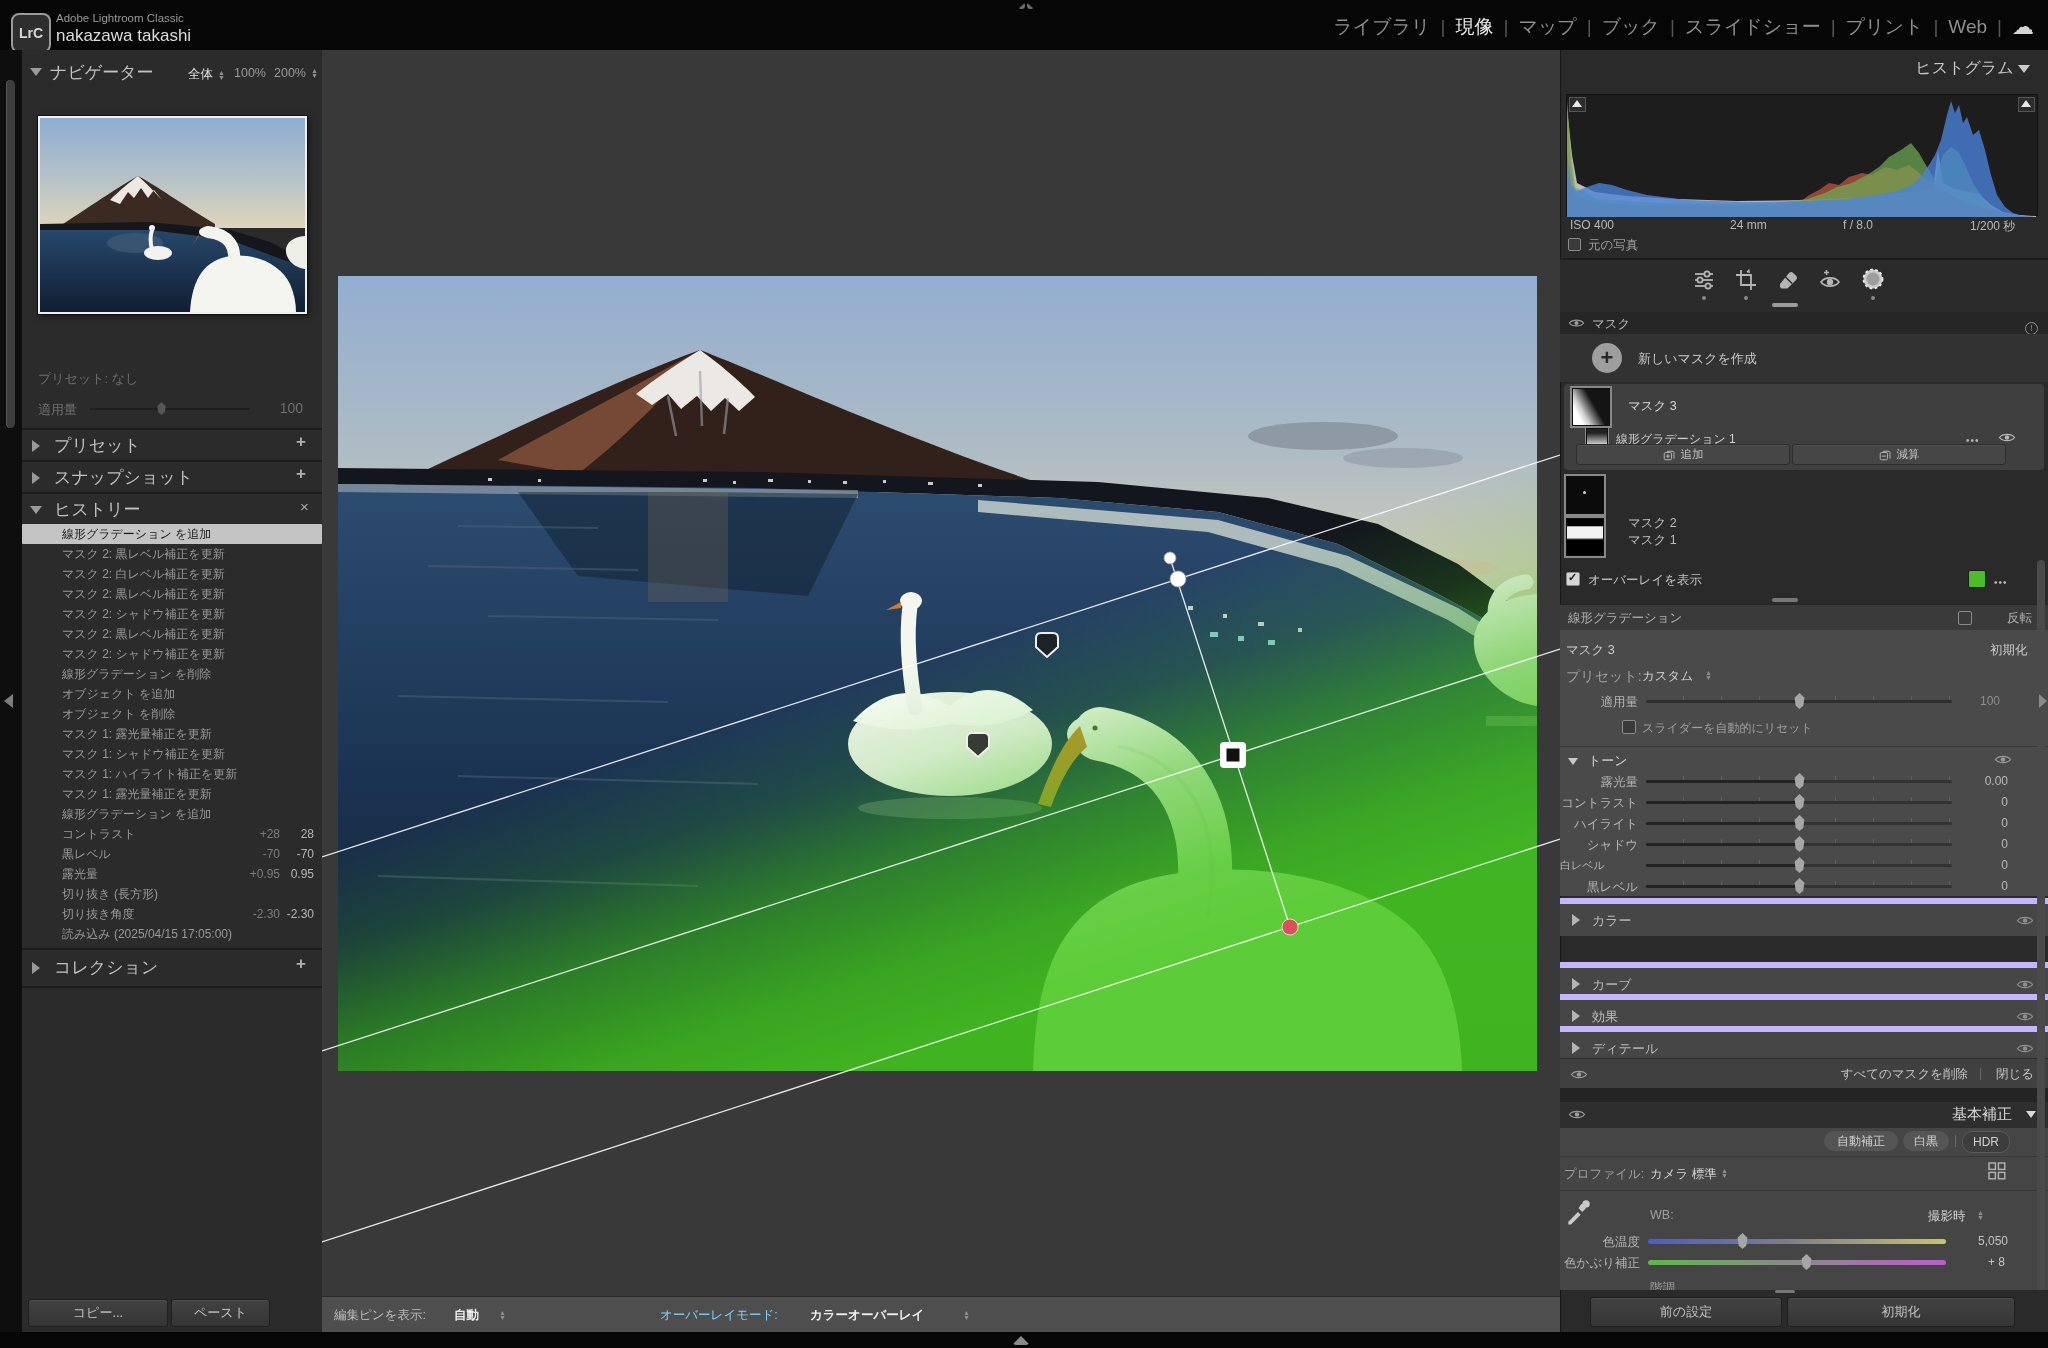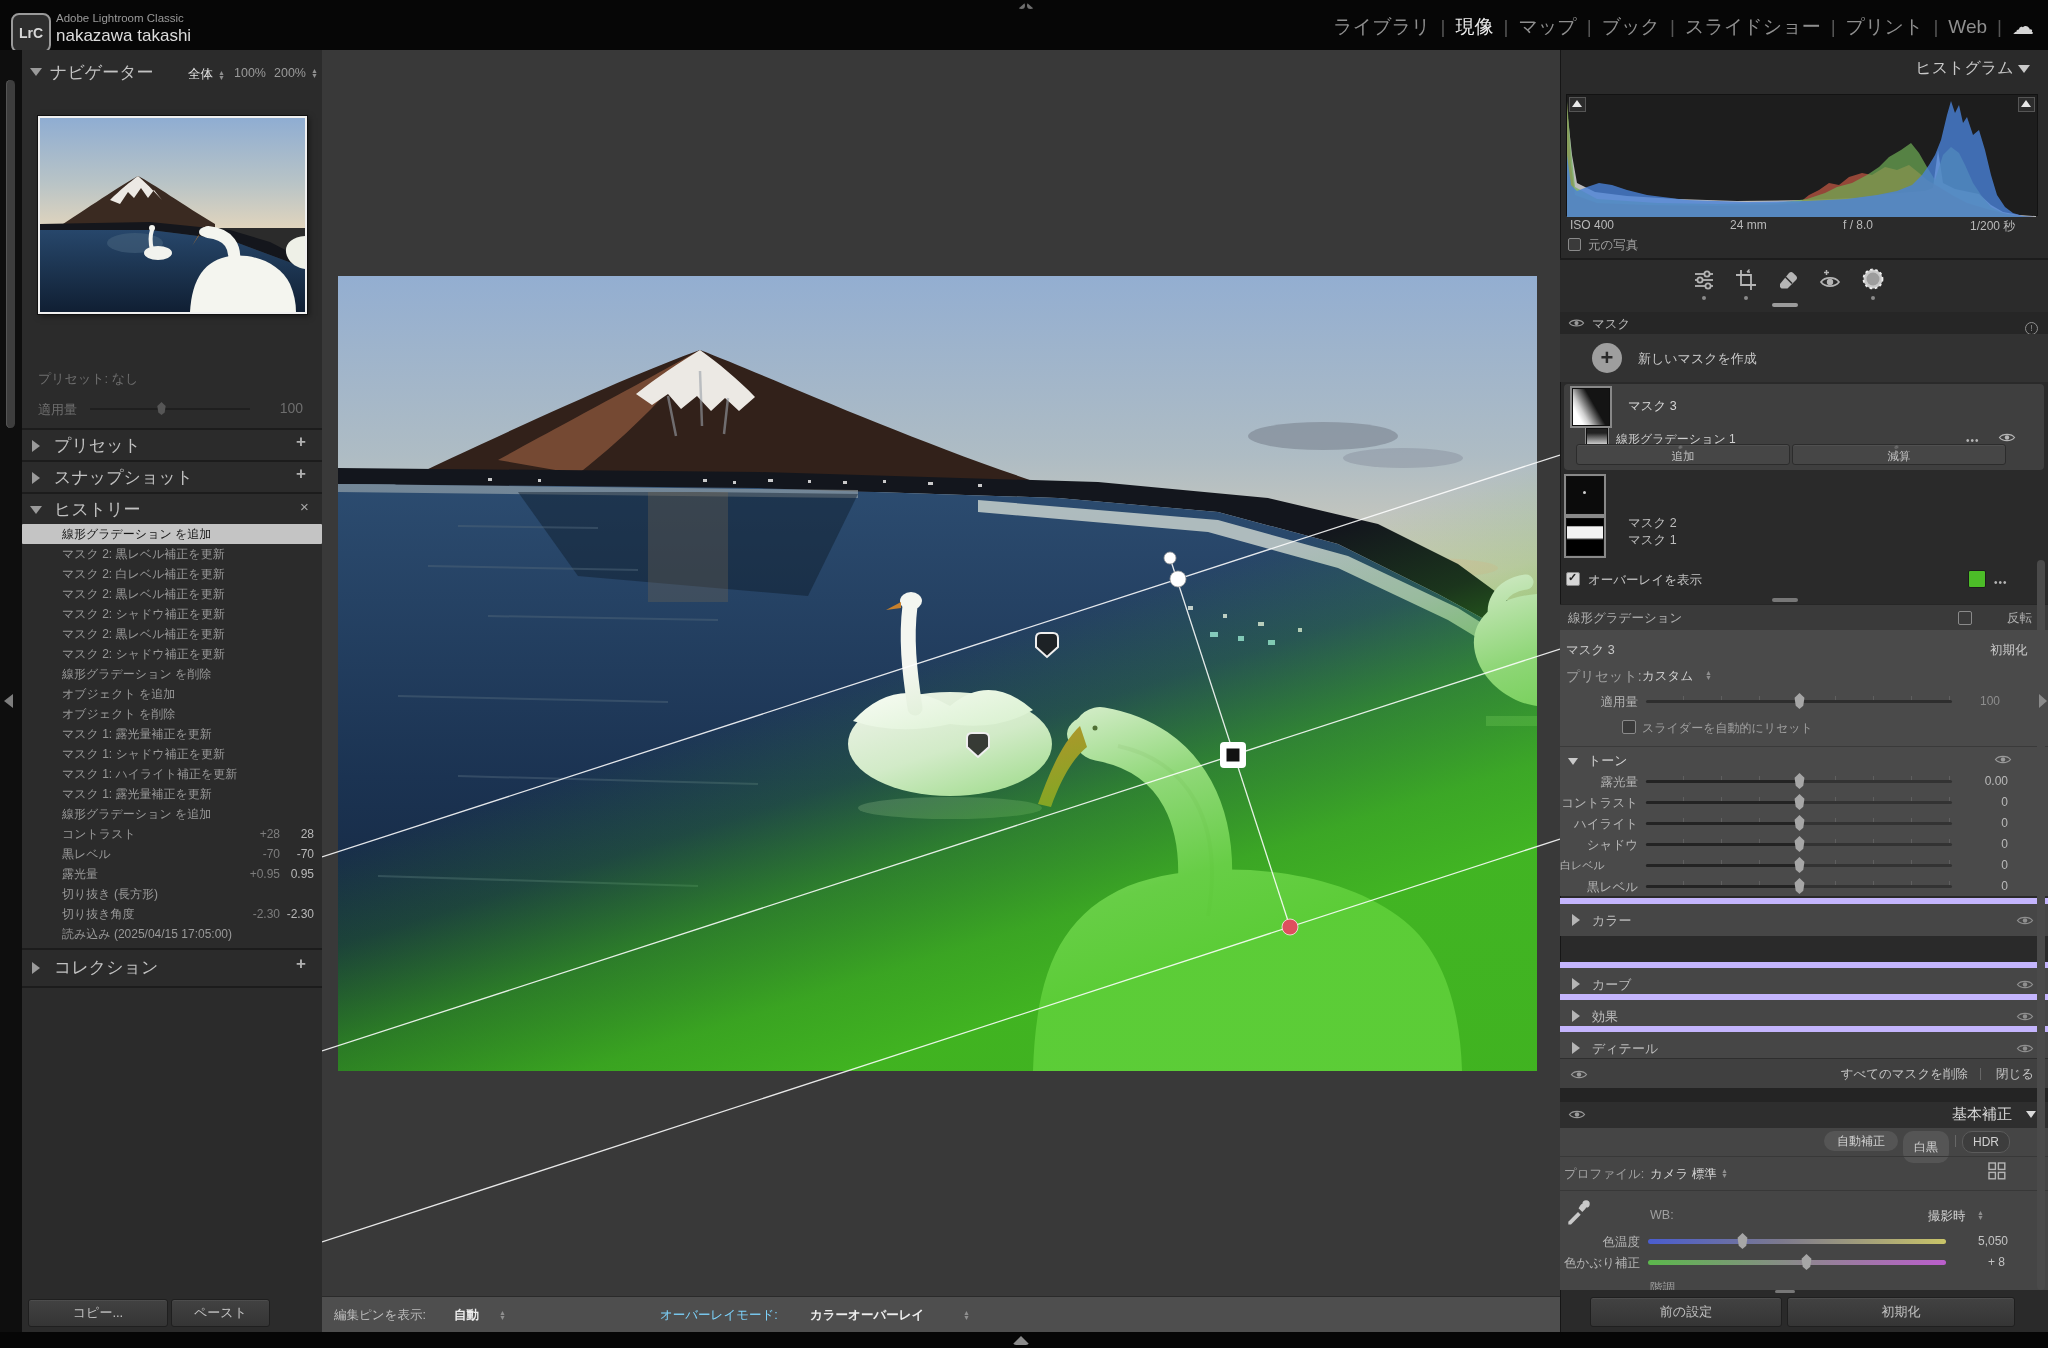--- a/index.html
+++ b/index.html
@@ -23,21 +23,21 @@
   .divider{background:#1c1c1c;height:2px;}
   
   .hrow{position:absolute;left:0;width:300px;height:20px;font-size:12px;color:#999;line-height:20px;}
   .hrow .hl{position:absolute;left:40px;}
   .hrow .h1{position:absolute;right:42px;color:#7d7d7d;}
   .hrow .h2{position:absolute;right:8px;color:#b7b7b7;}
   .hrow.sel{background:#c4c4c4;color:#161616;border-radius:1px;}
   .hrow.sel .hl{color:#161616;}
   
   .btn{background:linear-gradient(#424242,#353535);border:1px solid #1f1f1f;border-radius:3px;
-       color:#c2c2c2;font-size:13px;display:flex;align-items:center;justify-content:center;box-shadow:0 1px 0 rgba(255,255,255,0.06) inset;flex-direction:column;}
+       color:#c2c2c2;font-size:13px;display:flex;align-items:center;justify-content:center;box-shadow:0 1px 0 rgba(255,255,255,0.06) inset;}
   .pill{background:#555;border-radius:10px;color:#d0d0d0;font-size:12px;display:flex;align-items:center;justify-content:center;}
   
   .track{position:absolute;height:3px;background:#333;border-radius:2px;}
   .track .ticks{position:absolute;left:0;top:-4px;width:100%;height:4px;
      background:repeating-linear-gradient(90deg,transparent 0 37px,#5f5f5f 37px 38px);}
   .track .fillL{position:absolute;left:0;top:0;height:3px;background:#232323;border-radius:2px;}
   .knob{position:absolute;width:13px;height:16px;top:-7px;background:#a6a6a6;
         clip-path:polygon(50% 0,88% 30%,79% 80%,50% 100%,21% 80%,12% 30%);}
   
   .cb{width:12px;height:12px;border:1px solid #8a8a8a;border-radius:2px;background:#3a3a3a;display:inline-block;}
@@ -697,21 +697,21 @@
     <svg class="eyeic" style="position:absolute;left:8px;top:6px;color:#9a9a9a;" width="18" height="13">
         <use href="#i-eye"></use>
       </svg>
     <span style="position:absolute;right:36px;top:3px;font-size:15px;color:#dadada;">基本補正</span>
     <span class="tri-d" style="position:absolute;right:12px;top:9px;border-top-color:#dadada;border-left-width:5px;border-right-width:5px;border-top-width:7px;"></span>
   </div>
   <div class="abs" style="left:1560px;top:1128px;width:488px;height:162px;background:#454545;"></div>
   <div class="abs pill" style="left:1824px;top:1131px;width:74px;height:20px;">
       <span>自動補正</span>
     </div>
-  <div class="abs pill" style="left:1903px;top:1131px;width:46px;height:32px;">
+  <div class="abs pill" style="left:1903px;top:1131px;width:46px;height:20px;">
       <span>白黒</span>
     </div>
   <span class="abs" style="left:1954px;top:1133px;color:#6a6a6a;font-size:12px;">|</span>
   <div class="abs pill" style="left:1962px;top:1131px;width:46px;height:20px;background:#3d3d3d;border:1px solid #5b5b5b;">
       <span>HDR</span>
     </div>
   <div class="abs" style="left:1560px;top:1156px;width:488px;height:1px;background:#383838;"></div>
   <span class="abs" style="left:1564px;top:1166px;font-size:12.5px;color:#9f9f9f;">プロファイル:</span>
   <span class="abs" style="left:1650px;top:1166px;font-size:12.5px;color:#d5d5d5;">カメラ 標準</span>
   <span class="abs spin" style="left:1716px;top:1168px;">

